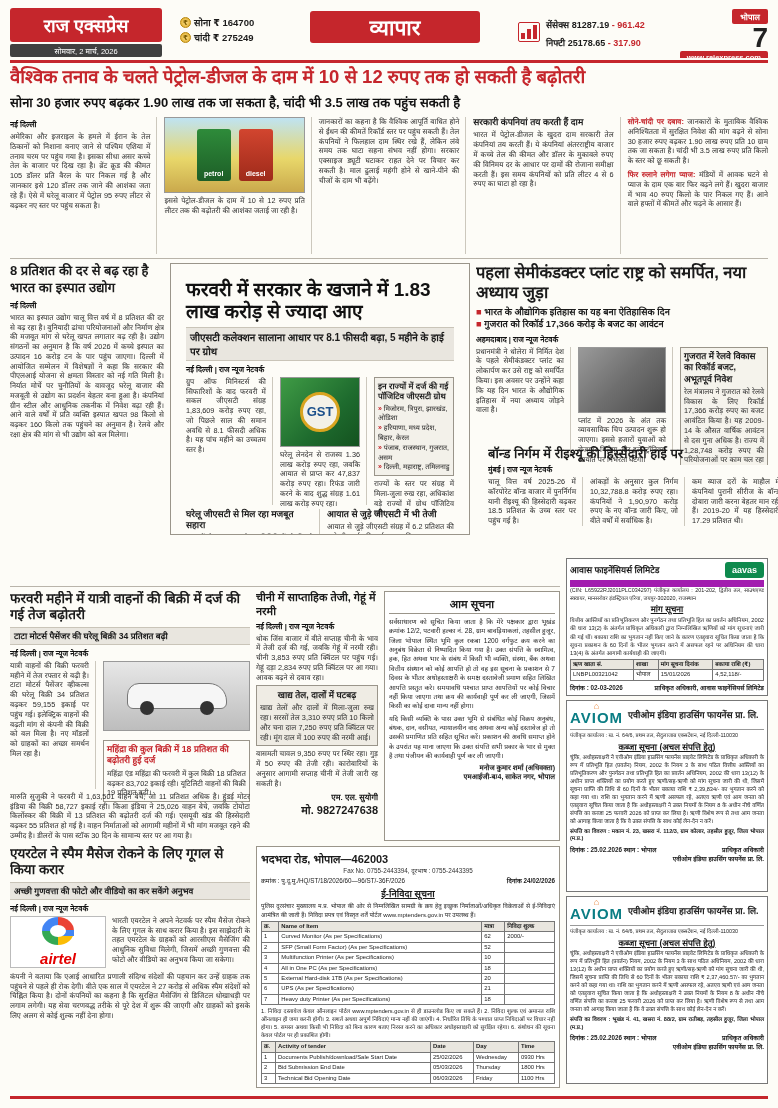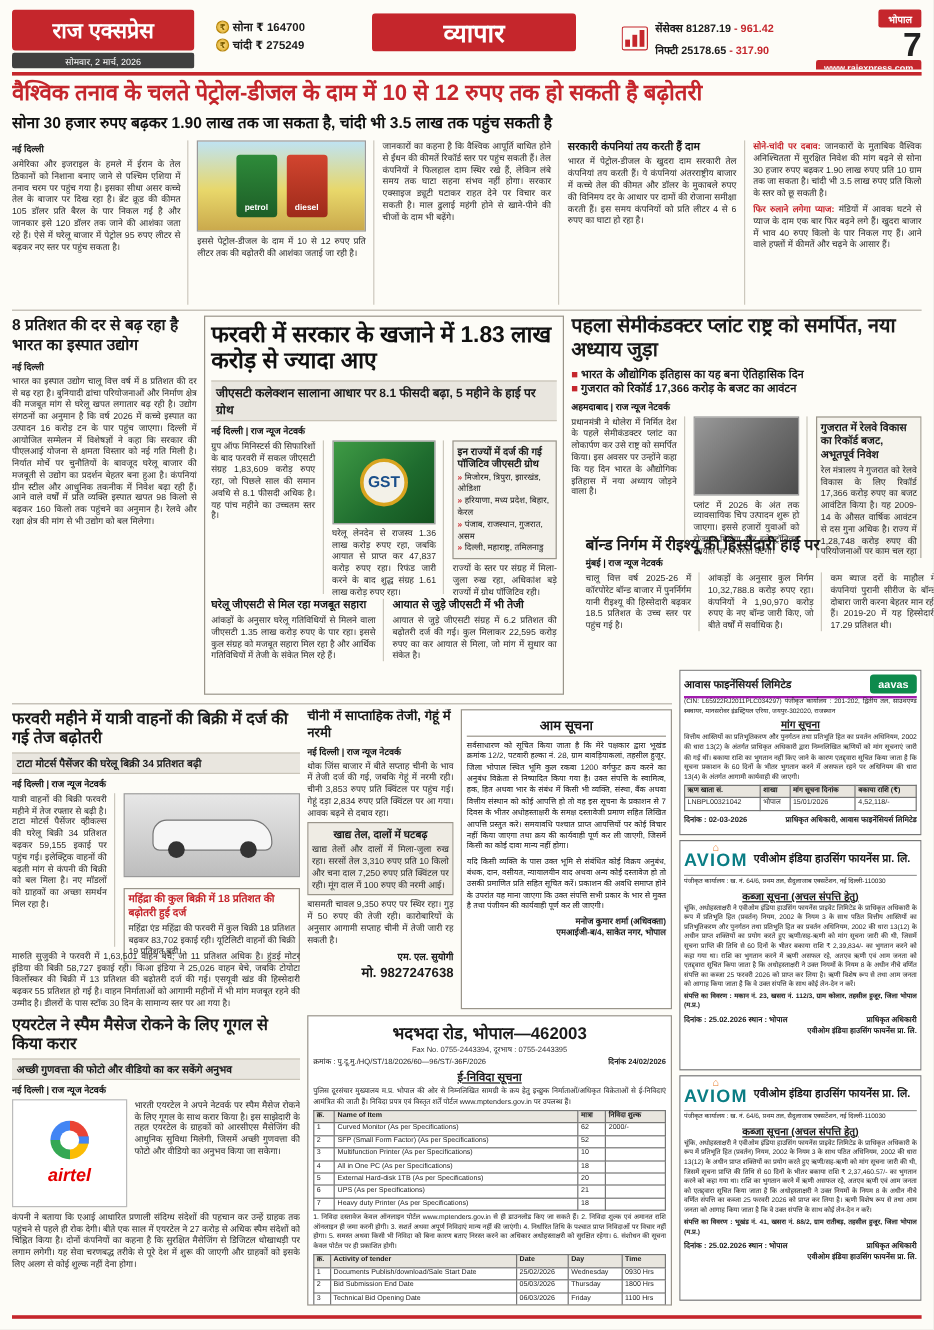--- a/index.html
+++ b/index.html
@@ -66,42 +66,42 @@
   .m-box{border:1px solid #9a958a;padding:3px;margin-top:9px;}
   .m-box h4{font-size:8.8px;color:#c5262c;line-height:1.3;margin-bottom:2px;}
   .f-box{border:1px solid #9a958a;background:#efece4;padding:3px;margin:3px 0;}
   .f-box h4{font-size:8.8px;text-align:center;margin-bottom:2px;}
   .sign{ text-align:right;font-size:8px;font-weight:bold;margin-top:3px;}
   .phone{font-size:11px;font-weight:bold;}
   .notice-head{font-size:11px;font-weight:bold;text-align:center;border-bottom:1px solid #9a958a;padding-bottom:2px;margin-bottom:3px;}
   .tiny{font-size:6.6px;line-height:1.42;text-align:justify;color:#222;}
   
   .police-title{font-size:11px;font-weight:bold;text-align:center;}
-  .police-sub{font-size:14px;font-weight:bold;text-align:center;}
+  .police-sub{font-size:11px;font-weight:bold;text-align:left;}
   .police-meta{font-size:6.3px;text-align:center;color:#333;}
   .etender{font-size:9.5px;font-weight:bold;text-align:center;margin:2px 0;text-decoration:underline;}
   table.nt{width:100%;border-collapse:collapse;margin:2px 0;}
   table.nt th,table.nt td{border:1px solid #777;font-size:5.9px;padding:1px 2px;text-align:left;line-height:1.25;}
   table.nt th{background:#e9e6df;font-weight:bold;}
   
   .rail{display:flex;flex-direction:column;gap:4px;}
   .rail > section{border:1px solid #777;padding:3px;background:#fff;overflow:hidden;}
   .aavas-logo{background:#0e8a4d;color:#fff;font-weight:bold;font-size:9px;padding:3px 7px;border-radius:3px;}
   .aviom-row{display:flex;align-items:center;gap:5px;border-bottom:1px solid #999;padding-bottom:2px;margin-bottom:2px;}
   .aviom-logo{color:#0a7d84;font-weight:bold;font-size:15px;letter-spacing:1px;position:relative;}
   .aviom-roof{color:#e87722;font-size:9px;display:block;line-height:0.6;text-align:center;}
   .aviom-name{font-size:9px;font-weight:bold;line-height:1.2;}
   .kabja{font-size:8.5px;font-weight:bold;text-align:center;text-decoration:underline;margin:1px 0 2px 0;}
   .nfoot{display:flex;justify-content:space-between;font-size:6.3px;font-weight:bold;margin-top:2px;}
   
   .g-logo{width:32px;height:32px;border-radius:50%;background:conic-gradient(#ea4335 0 25%,#fbbc05 25% 50%,#34a853 50% 75%,#4285f4 75% 100%);position:relative;}
   .g-logo::after{content:"";position:absolute;inset:8px;background:#fff;border-radius:50%;}
   .g-bar{position:absolute;right:0;top:13px;width:16px;height:6px;background:#4285f4;}
   .airtel-logo{color:#e40000;font-weight:bold;font-style:italic;font-size:15px;}
-  .logo-card{border:1px solid #bbb;width:96px;height:90px;display:flex;flex-direction:column;align-items:center;justify-content:center;gap:5px;background:#fff;}
+  .logo-card{border:1px solid #bbb;width:96px;height:52px;display:flex;flex-direction:column;align-items:center;justify-content:center;gap:5px;background:#fff;}
 </style>
 </head>
 <body>
 
 <div class="page">
 
   <header class="abs" style="left:10px;top:6px;width:758px;height:52px;">
     <div class="abs" style="left:0;top:2px;">
       <div class="logo-box">राज एक्सप्रेस</div>
       <div class="date-strip">सोमवार, 2 मार्च, 2026</div>
@@ -183,21 +183,21 @@
   </section>
 
   <div class="rule-gray" style="top:258px;"></div>
 
   <section class="abs" style="left:10px;top:263px;width:154px;height:320px;">
     <h2 style="font-size:13px;line-height:1.3;">8 प्रतिशत की दर से बढ़ रहा है भारत का इस्पात उद्योग</h2>
     <div class="byline" style="margin-top:3px;">नई दिल्ली</div>
     <p class="body-txt">भारत का इस्पात उद्योग चालू वित्त वर्ष में 8 प्रतिशत की दर से बढ़ रहा है। बुनियादी ढांचा परियोजनाओं और निर्माण क्षेत्र की मजबूत मांग से घरेलू खपत लगातार बढ़ रही है। उद्योग संगठनों का अनुमान है कि वर्ष 2026 में कच्चे इस्पात का उत्पादन 16 करोड़ टन के पार पहुंच जाएगा। दिल्ली में आयोजित सम्मेलन में विशेषज्ञों ने कहा कि सरकार की पीएलआई योजना से क्षमता विस्तार को नई गति मिली है। निर्यात मोर्चे पर चुनौतियों के बावजूद घरेलू बाजार की मजबूती से उद्योग का प्रदर्शन बेहतर बना हुआ है। कंपनियां ग्रीन स्टील और आधुनिक तकनीक में निवेश बढ़ा रही हैं। आने वाले वर्षों में प्रति व्यक्ति इस्पात खपत 98 किलो से बढ़कर 160 किलो तक पहुंचने का अनुमान है। रेलवे और रक्षा क्षेत्र की मांग से भी उद्योग को बल मिलेगा।</p>
   </section>
 
-  <section class="abs boxed" style="left:170px;top:263px;width:300px;height:316px;padding:5px;">
+  <section class="abs boxed" style="left:170px;top:263px;width:300px;height:272px;padding:15px;">
     <h2 class="gst-head">फरवरी में सरकार के खजाने में 1.83 लाख करोड़ से ज्यादा आए</h2>
     <div class="gray-strip" style="font-size:10px;margin:3px 0;">जीएसटी कलेक्शन सालाना आधार पर 8.1 फीसदी बढ़ा, 5 महीने के हाई पर ग्रोथ</div>
     <div class="byline">नई दिल्ली | राज न्यूज नेटवर्क</div>
     <div class="cols" style="height:128px;">
       <div class="col-div">
         <p class="body-txt">ग्रुप ऑफ मिनिस्टर्स की सिफारिशों के बाद फरवरी में सकल जीएसटी संग्रह 1,83,609 करोड़ रुपए रहा, जो पिछले साल की समान अवधि से 8.1 फीसदी अधिक है। यह पांच महीने का उच्चतम स्तर है।</p>
       </div>
       <div class="col-div">
         <div class="photo gst-photo">
           <div class="gst-chip">GST</div>
@@ -313,21 +313,21 @@
     <p class="tiny" style="margin-top:3px;">यदि किसी व्यक्ति के पास उक्त भूमि से संबंधित कोई विक्रय अनुबंध, बंधक, दान, वसीयत, न्यायालयीन वाद अथवा अन्य कोई दस्तावेज हो तो उसकी प्रमाणित प्रति सहित सूचित करें। प्रकाशन की अवधि समाप्त होने के उपरांत यह माना जाएगा कि उक्त संपत्ति सभी प्रकार के भार से मुक्त है तथा पंजीयन की कार्यवाही पूर्ण कर ली जाएगी।</p>
     <div style="text-align:right;font-size:7px;font-weight:bold;margin-top:3px;">
       <div>मनोज कुमार शर्मा (अधिवक्ता)</div>
       <div>एमआईजी-ब/4, साकेत नगर, भोपाल</div>
     </div>
   </section>
 
   <aside class="abs rail" style="left:566px;top:558px;width:202px;height:530px;">
 
     <section style="height:138px;">
-      <div style="display:flex;justify-content:space-between;align-items:center;border-bottom:2px solid #a21caf;padding-bottom:2px;">
+      <div style="display:flex;justify-content:space-between;align-items:center;border-bottom:7px solid #a21caf;padding-bottom:2px;">
         <span style="font-size:8.8px;font-weight:bold;">आवास फाइनेंसियर्स लिमिटेड</span>
         <span class="aavas-logo">aavas</span>
       </div>
       <div class="tiny" style="font-size:5.4px;">(CIN: L65922RJ2011PLC034297) पंजीकृत कार्यालय : 201-202, द्वितीय तल, साउथएण्ड स्क्वायर, मानसरोवर इंडस्ट्रियल एरिया, जयपुर-302020, राजस्थान</div>
       <div class="kabja">मांग सूचना</div>
       <p class="tiny" style="font-size:5.7px;">वित्तीय आस्तियों का प्रतिभूतिकरण और पुनर्गठन तथा प्रतिभूति हित का प्रवर्तन अधिनियम, 2002 की धारा 13(2) के अंतर्गत प्राधिकृत अधिकारी द्वारा निम्नलिखित ऋणियों को मांग सूचनाएं जारी की गई थीं। बकाया राशि का भुगतान नहीं किए जाने के कारण एतद्द्वारा सूचित किया जाता है कि सूचना प्रकाशन के 60 दिनों के भीतर भुगतान करने में असफल रहने पर अधिनियम की धारा 13(4) के अंतर्गत आगामी कार्यवाही की जाएगी।</p>
       <table class="nt">
         <thead>
             <tr>
               <th>ऋण खाता सं.</th>

